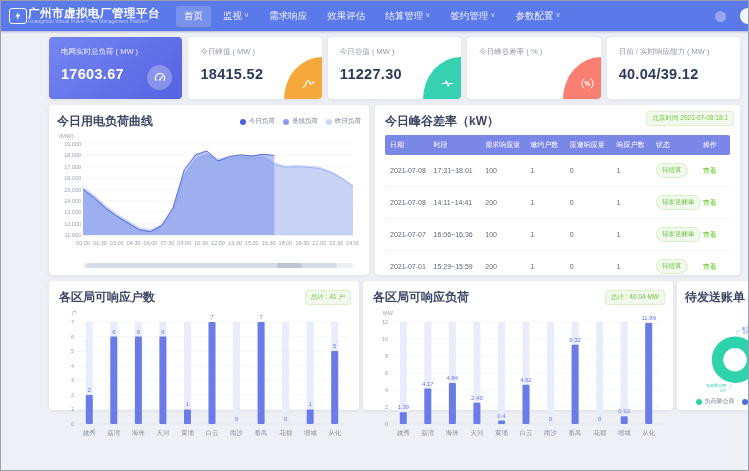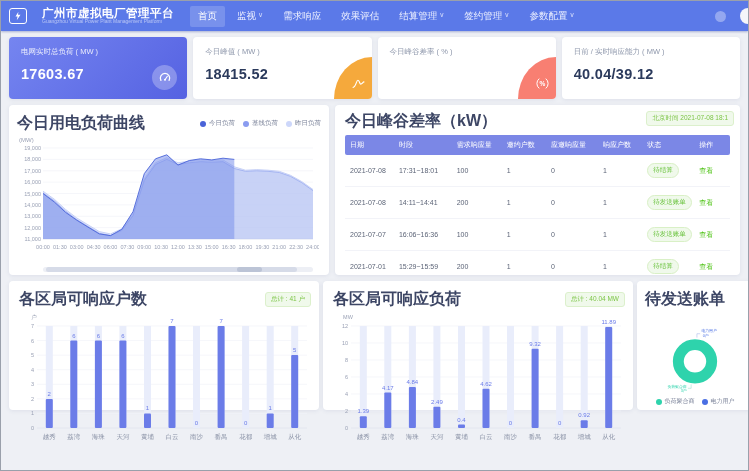--- a/index.html
+++ b/index.html
@@ -8,57 +8,57 @@
     font-family: "Liberation Sans", "DejaVu Sans", sans-serif;
     background: #eef0f5;
     border: 1px solid #9aa0ab;
     color: #333;
   }
   
   .nav {
     height: 30px; background: #5b79e8; display: flex; align-items: center;
     padding: 0 8px; position: relative; box-shadow: 0 1px 2px rgba(40,60,150,.35);
   }
-  .logo-box { display:flex; align-items:center; gap:15px; }
+  .logo-box { display:flex; align-items:center; gap:1px; }
   .logo-icon { width:18px; height:16px; border:1.5px solid #fff; border-radius:3px;
     display:flex; align-items:center; justify-content:center; flex:none; }
   .logo-icon svg { width:10px; height:10px; }
   .logo-text { line-height: 1.05; }
   .logo-title { color:#fff; font-weight:bold; font-size:11.5px; letter-spacing:.5px; white-space:nowrap; }
   .logo-sub { color:rgba(255,255,255,.55); font-size:5px; white-space:nowrap; }
   .nav-items { display:flex; align-items:center; gap:4px; margin-left:16px; }
   .nav-item { color:#eef1ff; font-size:9.5px; padding:4px 8px; border-radius:2px;
     white-space:nowrap; cursor:pointer; display:flex; align-items:center; gap:2px; }
   .nav-item.active { background: rgba(255,255,255,.18); color:#fff; font-weight:normal; }
   .caret { font-size:7px; opacity:.8; transform: translateY(-1px); }
   .nav-right { position:absolute; right:0; top:0; height:30px; display:flex; align-items:center; }
   .nav-bell { width:11px; height:11px; border-radius:50%; background:rgba(255,255,255,.35); margin-right:14px; }
   .nav-avatar { width:16px; height:16px; border-radius:50%; background:#f4f5fa; margin-right:-8px; }
 
   
-  .content { padding: 6px 8px 0 8px; }
+  .content { padding: 6px 8px 0 8px; margin-left: 40px; }
   .row { display:flex; gap:6px; }
   .card { background:#fff; border-radius:4px; box-shadow:0 1px 4px rgba(80,90,140,.10); position:relative; }
 
   
   .kpi-row { height:62px; margin-bottom:6px; }
   .kpi { flex:1; padding:10px 12px; overflow:hidden; }
   .kpi-label { font-size:7.5px; color:#8e97ab; white-space:nowrap; }
   .kpi-value { font-size:14.5px; font-weight:bold; color:#2b3a5c; margin-top:9px; letter-spacing:.3px; }
   .kpi.highlight { background:linear-gradient(135deg,#7585f0 0%,#5562e2 100%); }
   .kpi.highlight .kpi-label { color:rgba(255,255,255,.85); }
   .kpi.highlight .kpi-value { color:#fff; }
   .kpi-gauge { position:absolute; right:10px; bottom:9px; width:25px; height:25px; border-radius:50%;
     background:rgba(255,255,255,.28); display:flex; align-items:center; justify-content:center; }
   .kpi-corner { position:absolute; right:0; bottom:0; width:38px; height:42px;
     border-top-left-radius:100%; display:flex; align-items:flex-end; justify-content:flex-end;
     padding:0 7px 9px 0; }
 
   
-  .sec-title { font-size:16px; font-weight:bold; color:#3d4665; }
+  .sec-title { font-size:12px; font-weight:bold; color:#3d4665; }
   .badge-green { background:#f0f9eb; border:1px solid #dcf0cc; color:#7cc546;
     font-size:6.5px; padding:2px 5px; border-radius:3px; white-space:nowrap; }
 
   
   .mid-row { height:170px; margin-bottom:6px; }
   .load-card { width:320px; flex:none; padding:8px 8px 6px 8px; }
   .load-head { display:flex; justify-content:space-between; align-items:center; }
   .legend { display:flex; gap:8px; align-items:center; }
   .legend-item { display:flex; gap:3px; align-items:center; font-size:6.5px; color:#7a8299; }
   .legend-dot { width:6px; height:6px; border-radius:50%; }
@@ -137,20 +137,29 @@
             <circle cx="12" cy="15" r="1.7" fill="#fff"></circle>
           </svg>
         </div>
       </div>
       <div class="card kpi">
         <div class="kpi-label">今日峰值 ( MW )</div>
         <div class="kpi-value">18415.52</div>
         <div class="kpi-corner" style="background: rgb(245, 169, 60);">
           <svg viewBox="0 0 24 24" width="13" height="13">
             <path d="M2 19 C7 19 8 6 11 6 C14 6 14 13 16 13 C19 13 20 9 22 9" fill="none" stroke="#fff" stroke-width="2.2" stroke-linecap="round"></path>
+          </svg>
+        </div>
+      </div>
+      <div class="card kpi">
+        <div class="kpi-label">今日谷值 ( MW )</div>
+        <div class="kpi-value">11227.30</div>
+        <div class="kpi-corner" style="background: rgb(53, 209, 176);">
+          <svg viewBox="0 0 24 24" width="13" height="13">
+            <polyline points="2,12 8,12 10,7 13,17 15,12 22,12" fill="none" stroke="#fff" stroke-width="2.2" stroke-linejoin="round" stroke-linecap="round"></polyline>
           </svg>
         </div>
       </div>
       <div class="card kpi">
         <div class="kpi-label">今日峰谷差率 ( % )</div>
         <div class="kpi-corner" style="background: rgb(248, 127, 114);">
           <svg viewBox="0 0 24 24" width="13" height="13">
             <text x="12" y="16.5" text-anchor="middle" font-size="12" font-weight="bold" fill="#fff">%</text>
             <path d="M6 3 A 11.5 11.5 0 0 0 6 21" fill="none" stroke="#fff" stroke-width="1.8"></path>
             <path d="M18 3 A 11.5 11.5 0 0 1 18 21" fill="none" stroke="#fff" stroke-width="1.8"></path>

